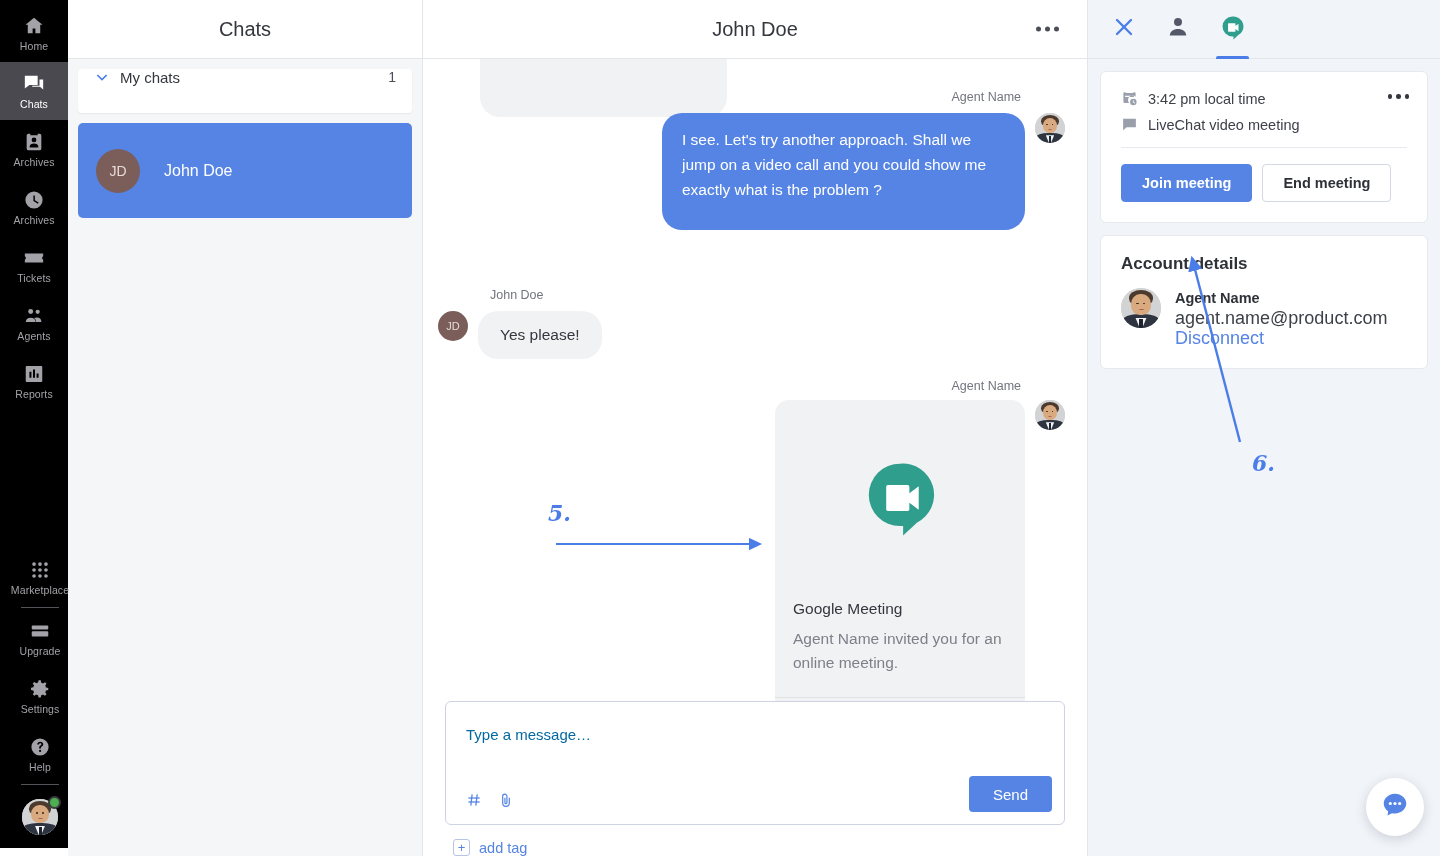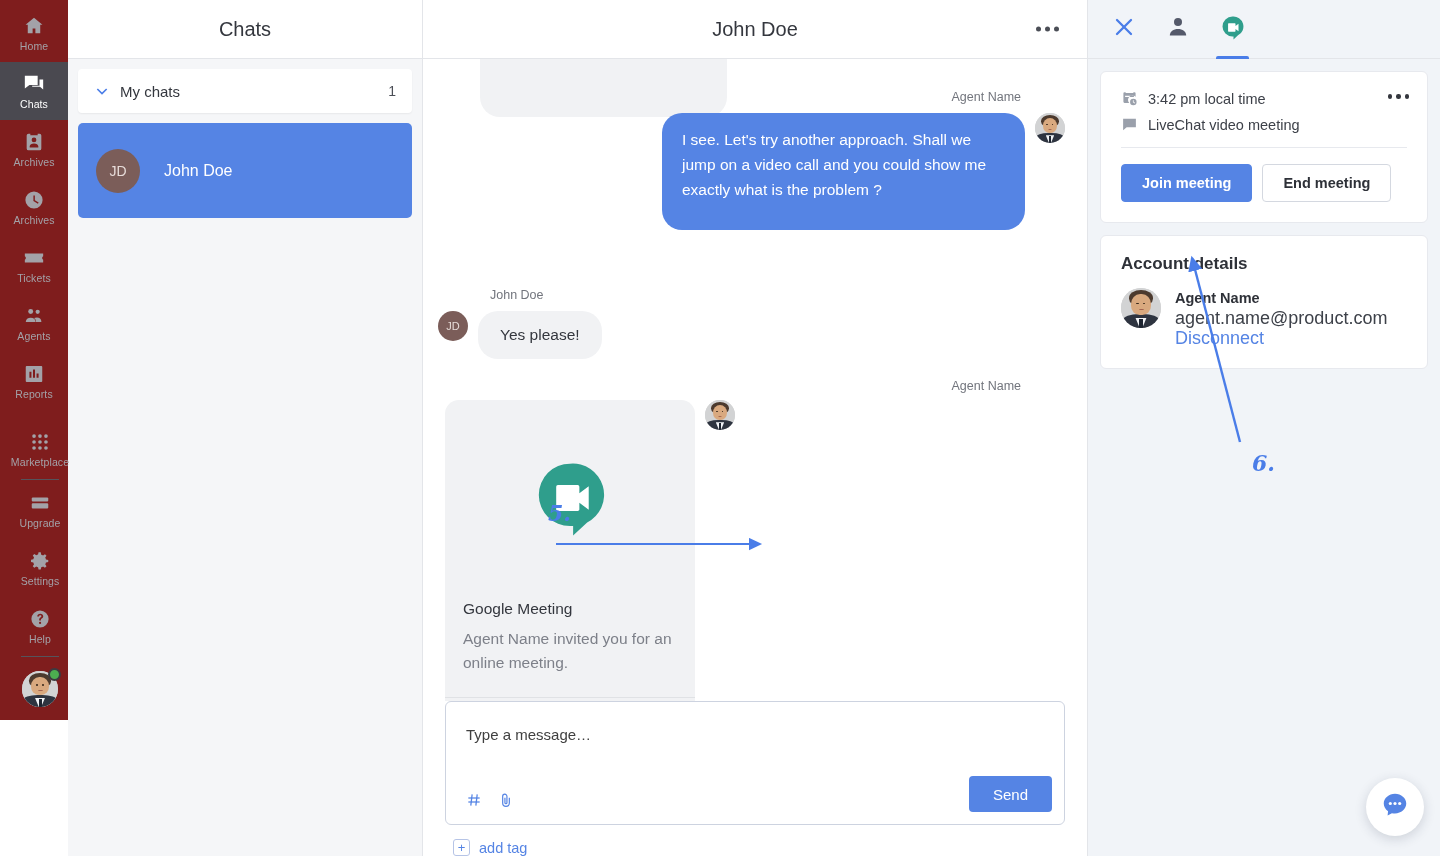--- a/index.html
+++ b/index.html
@@ -6,22 +6,22 @@
   html, body {
     width: 1440px; height: 856px;
     font-family: "Liberation Sans", sans-serif;
     background: #ffffff;
     overflow: hidden;
   }
   .app { position: relative; width: 1440px; height: 856px; display: flex; }
 
   
   .rail {
-    width: 68px; height: 720px;
-    background: #7f1d1d;
+    width: 68px; height: 848px;
+    background: #000000;
     display: flex; flex-direction: column; align-items: center;
     flex: 0 0 68px;
     position: relative;
   }
   .rail-top { padding-top: 4px; width: 100%; }
   .rail-bottom { width: 100%; position: absolute; bottom: 0; left: 6px; }
   .rail-item {
     width: 68px; height: 58px;
     display: flex; flex-direction: column; align-items: center; justify-content: center;
     color: #a3a2a8; cursor: pointer; gap: 3px;
@@ -65,21 +65,21 @@
   }
   .chatlist-header {
     height: 59px; flex: 0 0 59px;
     display: flex; align-items: center; justify-content: center;
     background: #ffffff; border-bottom: 1px solid #e3e5e9;
   }
   .chatlist-header h1 { font-size: 20px; font-weight: 400; color: #34373e; }
   .chatlist-body { padding: 10px 10px 0 10px; }
   .group-header {
     height: 44px; background: #ffffff; border-radius: 4px;
-    display: flex; align-items: center; padding: 0 16px;
+    display: flex; align-items: flex-start; padding: 0 16px;
     box-shadow: 0 1px 2px rgba(0,0,0,.06);
     cursor: pointer; margin-bottom: 10px;
   }
   .group-header .chev { width: 16px; height: 16px; margin-right: 10px; color: #4a7de8; display:flex; }
   .group-header .chev svg { width:16px; height:16px; stroke: currentColor; fill:none; stroke-width:2.4; }
   .group-title { flex: 1; font-size: 15px; color: #34373e; }
   .group-count { font-size: 14px; color: #4b4e56; }
   .chat-row {
     height: 95px; background: #5584e4; border-radius: 5px;
     display: flex; align-items: center; padding: 0 18px;
@@ -154,21 +154,21 @@
     display: flex; align-items: center; justify-content: center;
     font-size: 15.5px; color: #34373e; font-weight: 300; cursor: pointer;
   }
 
   
   .composer-wrap { flex: 0 0 auto; padding: 0 22px 0 22px; }
   .composer {
     border: 1px solid #cdd3e0; border-radius: 6px; height: 124px;
     position: relative; background: #fff;
   }
-  .composer .ph { position:absolute; left: 20px; top: 24px; font-size: 15px; color: #404040; font-weight: 300; }
+  .composer .ph { position:absolute; left: 20px; top: 24px; font-size: 15px; color: #0369a1; font-weight: 300; }
   .composer .tools { position: absolute; left: 20px; bottom: 16px; display: flex; gap: 16px; align-items: center; }
   .composer .tools span { color: #5584e4; cursor: pointer; display:flex; align-items:center; }
   .composer .tools svg { width: 16px; height: 16px; }
   .send-btn {
     position: absolute; right: 12px; bottom: 12px;
     background: #5584e4; color: #fff; border: 0; border-radius: 4px;
     height: 36px; padding: 0 24px; font-size: 15px; cursor: pointer;
     font-family: "Liberation Sans", sans-serif;
   }
   .add-tag { display: flex; align-items: center; gap: 9px; padding: 14px 0 0 8px; cursor: pointer; }
@@ -440,21 +440,21 @@
         <div style="display:flex; align-items:flex-start; gap:10px; margin-top:8px;">
           <div class="av-in">JD</div>
           <div class="bubble-in">Yes please!</div>
         </div>
       </div>
 
       <div class="msg-block" style="right:22px; top:317px; width:620px;">
         <div style="text-align:right; padding-right:44px;">
           <span class="name-lbl">Agent Name</span>
         </div>
-        <div style="display:flex; align-items:flex-start; gap:10px; margin-top:6px;">
+        <div style="display:flex; justify-content:flex-end; align-items:flex-start; gap:10px; margin-top:6px;">
           <div class="meet-card">
             <div class="logo-area">
               <span>
                 <svg width="78" height="78" viewBox="0 0 100 100">
                   <path d="M50 6a40 40 0 1 0 0 80h4v12l18-16.6A40 40 0 0 0 50 6z" fill="#2f9e8c"></path>
                   <path d="M62 44v-8.4a2.2 2.2 0 0 0-2.2-2.2H34.5a2.2 2.2 0 0 0-2.2 2.2v28.8c0 1.2 1 2.2 2.2 2.2h25.3c1.2 0 2.2-1 2.2-2.2V56l12 9.2V34.8z" fill="#ffffff"></path>
                 </svg>
               </span>
             </div>
             <div class="txt">

